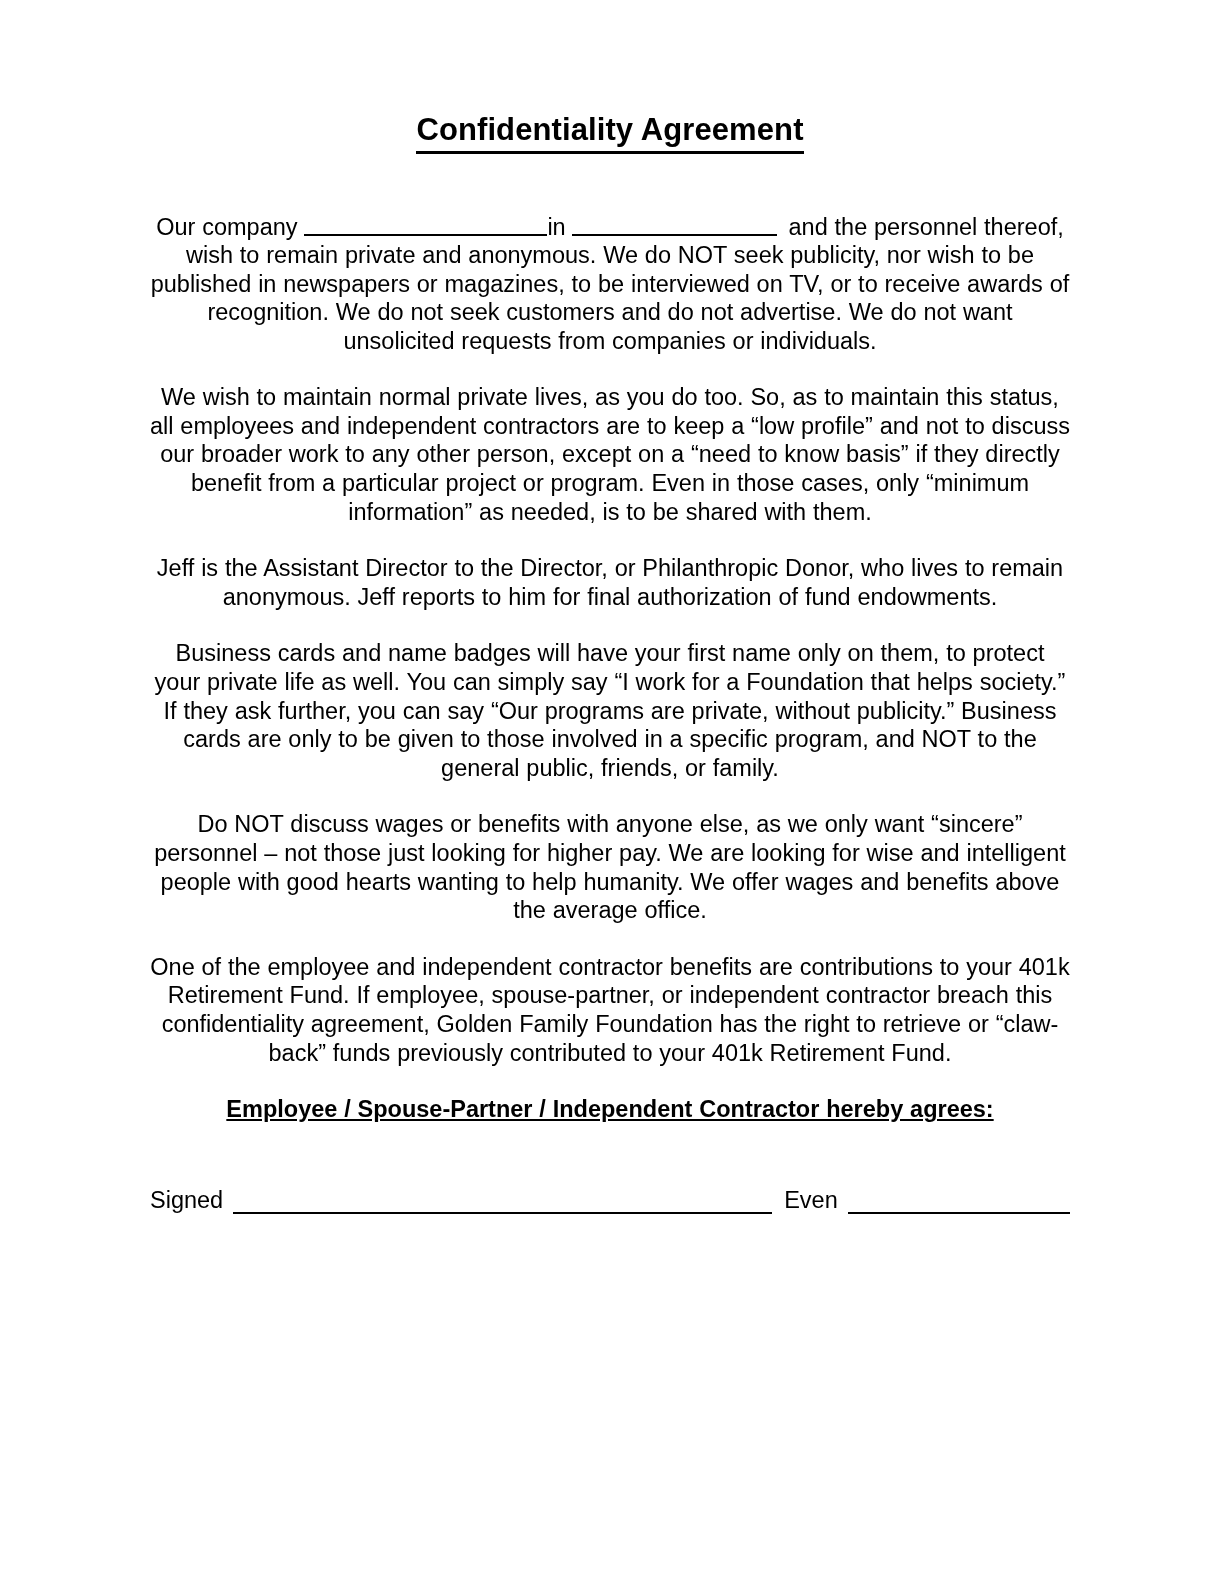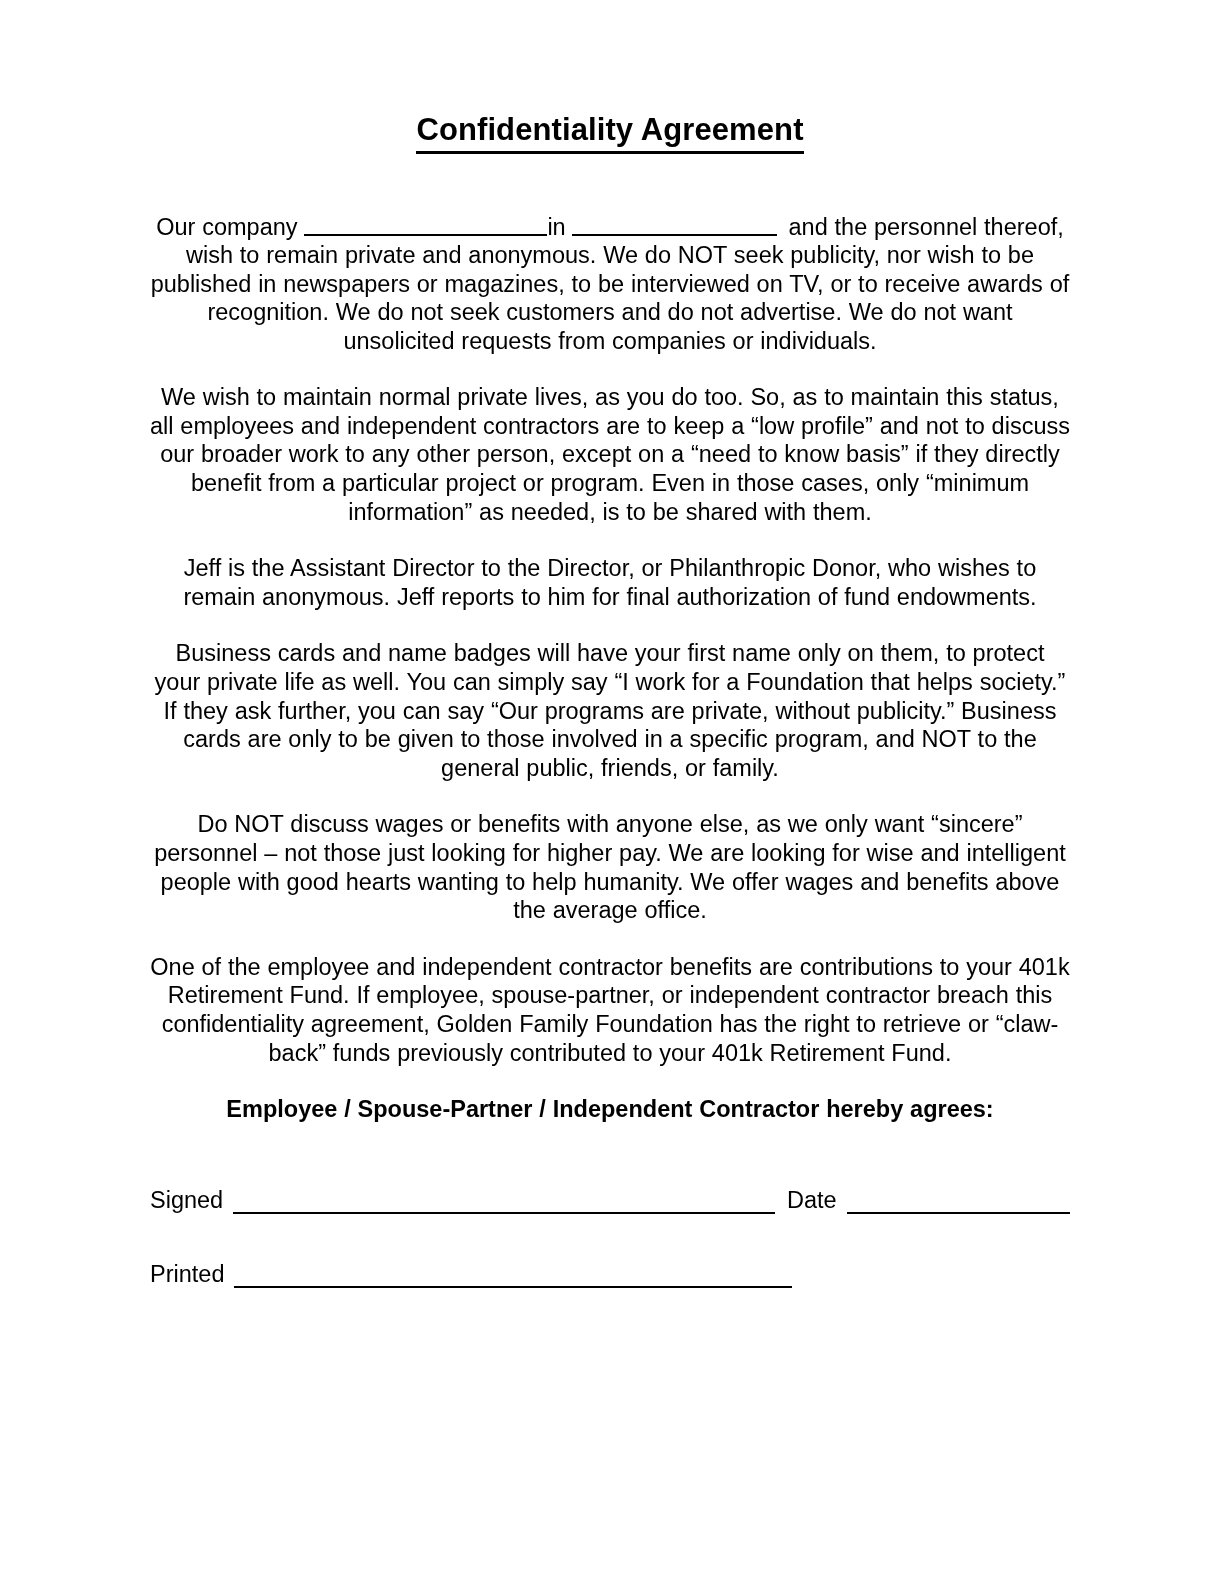--- a/index.html
+++ b/index.html
@@ -44,20 +44,21 @@
     font-size: 23.5px;
     line-height: 28.6px;
     margin: 0 0 28px 0;
     text-align: center;
     word-spacing: 0.3px;
   }
   p.para.bold-line {
     font-weight: bold;
     margin-top: 6px;
     margin-bottom: 20px;
+    text-decoration: underline;
   }
   .blank {
     display: inline-block;
     border-bottom: 2px solid #000;
     vertical-align: baseline;
     height: 1.05em;
     margin-bottom: -2px;
   }
   .blank-company { width: 243px; }
   .blank-location { width: 205px; margin-left: 6px; margin-right: 5px; }
@@ -91,38 +92,34 @@
 
 <div class="page">
   <div class="doc-body">
 
     <h1 class="doc-title"><span class="title-text">Confidentiality Agreement</span></h1>
 
     <p class="para"><span>Our company </span><span class="blank blank-company"></span><span>in</span><span class="blank blank-location"></span><span> and the personnel thereof, wish to remain private and anonymous.  We do NOT seek publicity, nor wish to be published in newspapers or magazines, to be interviewed on TV, or to receive awards of recognition.  We do not seek customers and do not advertise.  We do not want unsolicited requests from companies or individuals.</span></p>
 
     <p class="para">We wish to maintain normal private lives, as you do too.  So, as to maintain this status, all employees and independent contractors are to keep a “low profile” and not to discuss our broader work to any other person, except on a “need to know basis” if they directly benefit from a particular project or program.  Even in those cases, only “minimum information” as needed, is to be shared with them.</p>
 
-    <p class="para">Jeff is the Assistant Director to the Director, or Philanthropic Donor, who wishes to remain anonymous.  Jeff reports to him for final authorization of fund endowments.</p>
+    <p class="para">Jeff is the Assistant Director to the Director, or Philanthropic Donor, who lives to remain anonymous.  Jeff reports to him for final authorization of fund endowments.</p>
 
     <p class="para">Business cards and name badges will have your first name only on them, to protect your private life as well.  You can simply say “I work for a Foundation that helps society.” If they ask further, you can say “Our programs are private, without publicity.” Business cards are only to be given to those involved in a specific program, and NOT to the general public, friends, or family.</p>
 
     <p class="para">Do NOT discuss wages or benefits with anyone else, as we only want “sincere” personnel – not those just looking for higher pay.  We are looking for wise and intelligent people with good hearts wanting to help humanity.  We offer wages and benefits above the average office.</p>
 
 
     <p class="para">One of the employee and independent contractor benefits are contributions to your 401k Retirement Fund.  If employee, spouse-partner, or independent contractor breach this confidentiality agreement, Golden Family Foundation has the right to retrieve or “claw-back” funds previously contributed to your 401k Retirement Fund.</p>
 
     <p class="para bold-line">Employee / Spouse-Partner / Independent Contractor hereby agrees:</p>
 
     <div class="sig-block">
       <div class="sig-row">
         <span class="sig-label">Signed</span>
         <span class="sig-line sig-line-signed"></span>
-        <span class="sig-label sig-label-date">Date</span>
+        <span class="sig-label sig-label-date">Even</span>
         <span class="sig-line sig-line-date"></span>
-      </div>
-      <div class="sig-row">
-        <span class="sig-label">Printed</span>
-        <span class="sig-line sig-line-printed"></span>
       </div>
     </div>
 
   </div>
 </div>
 
 </body></html>

